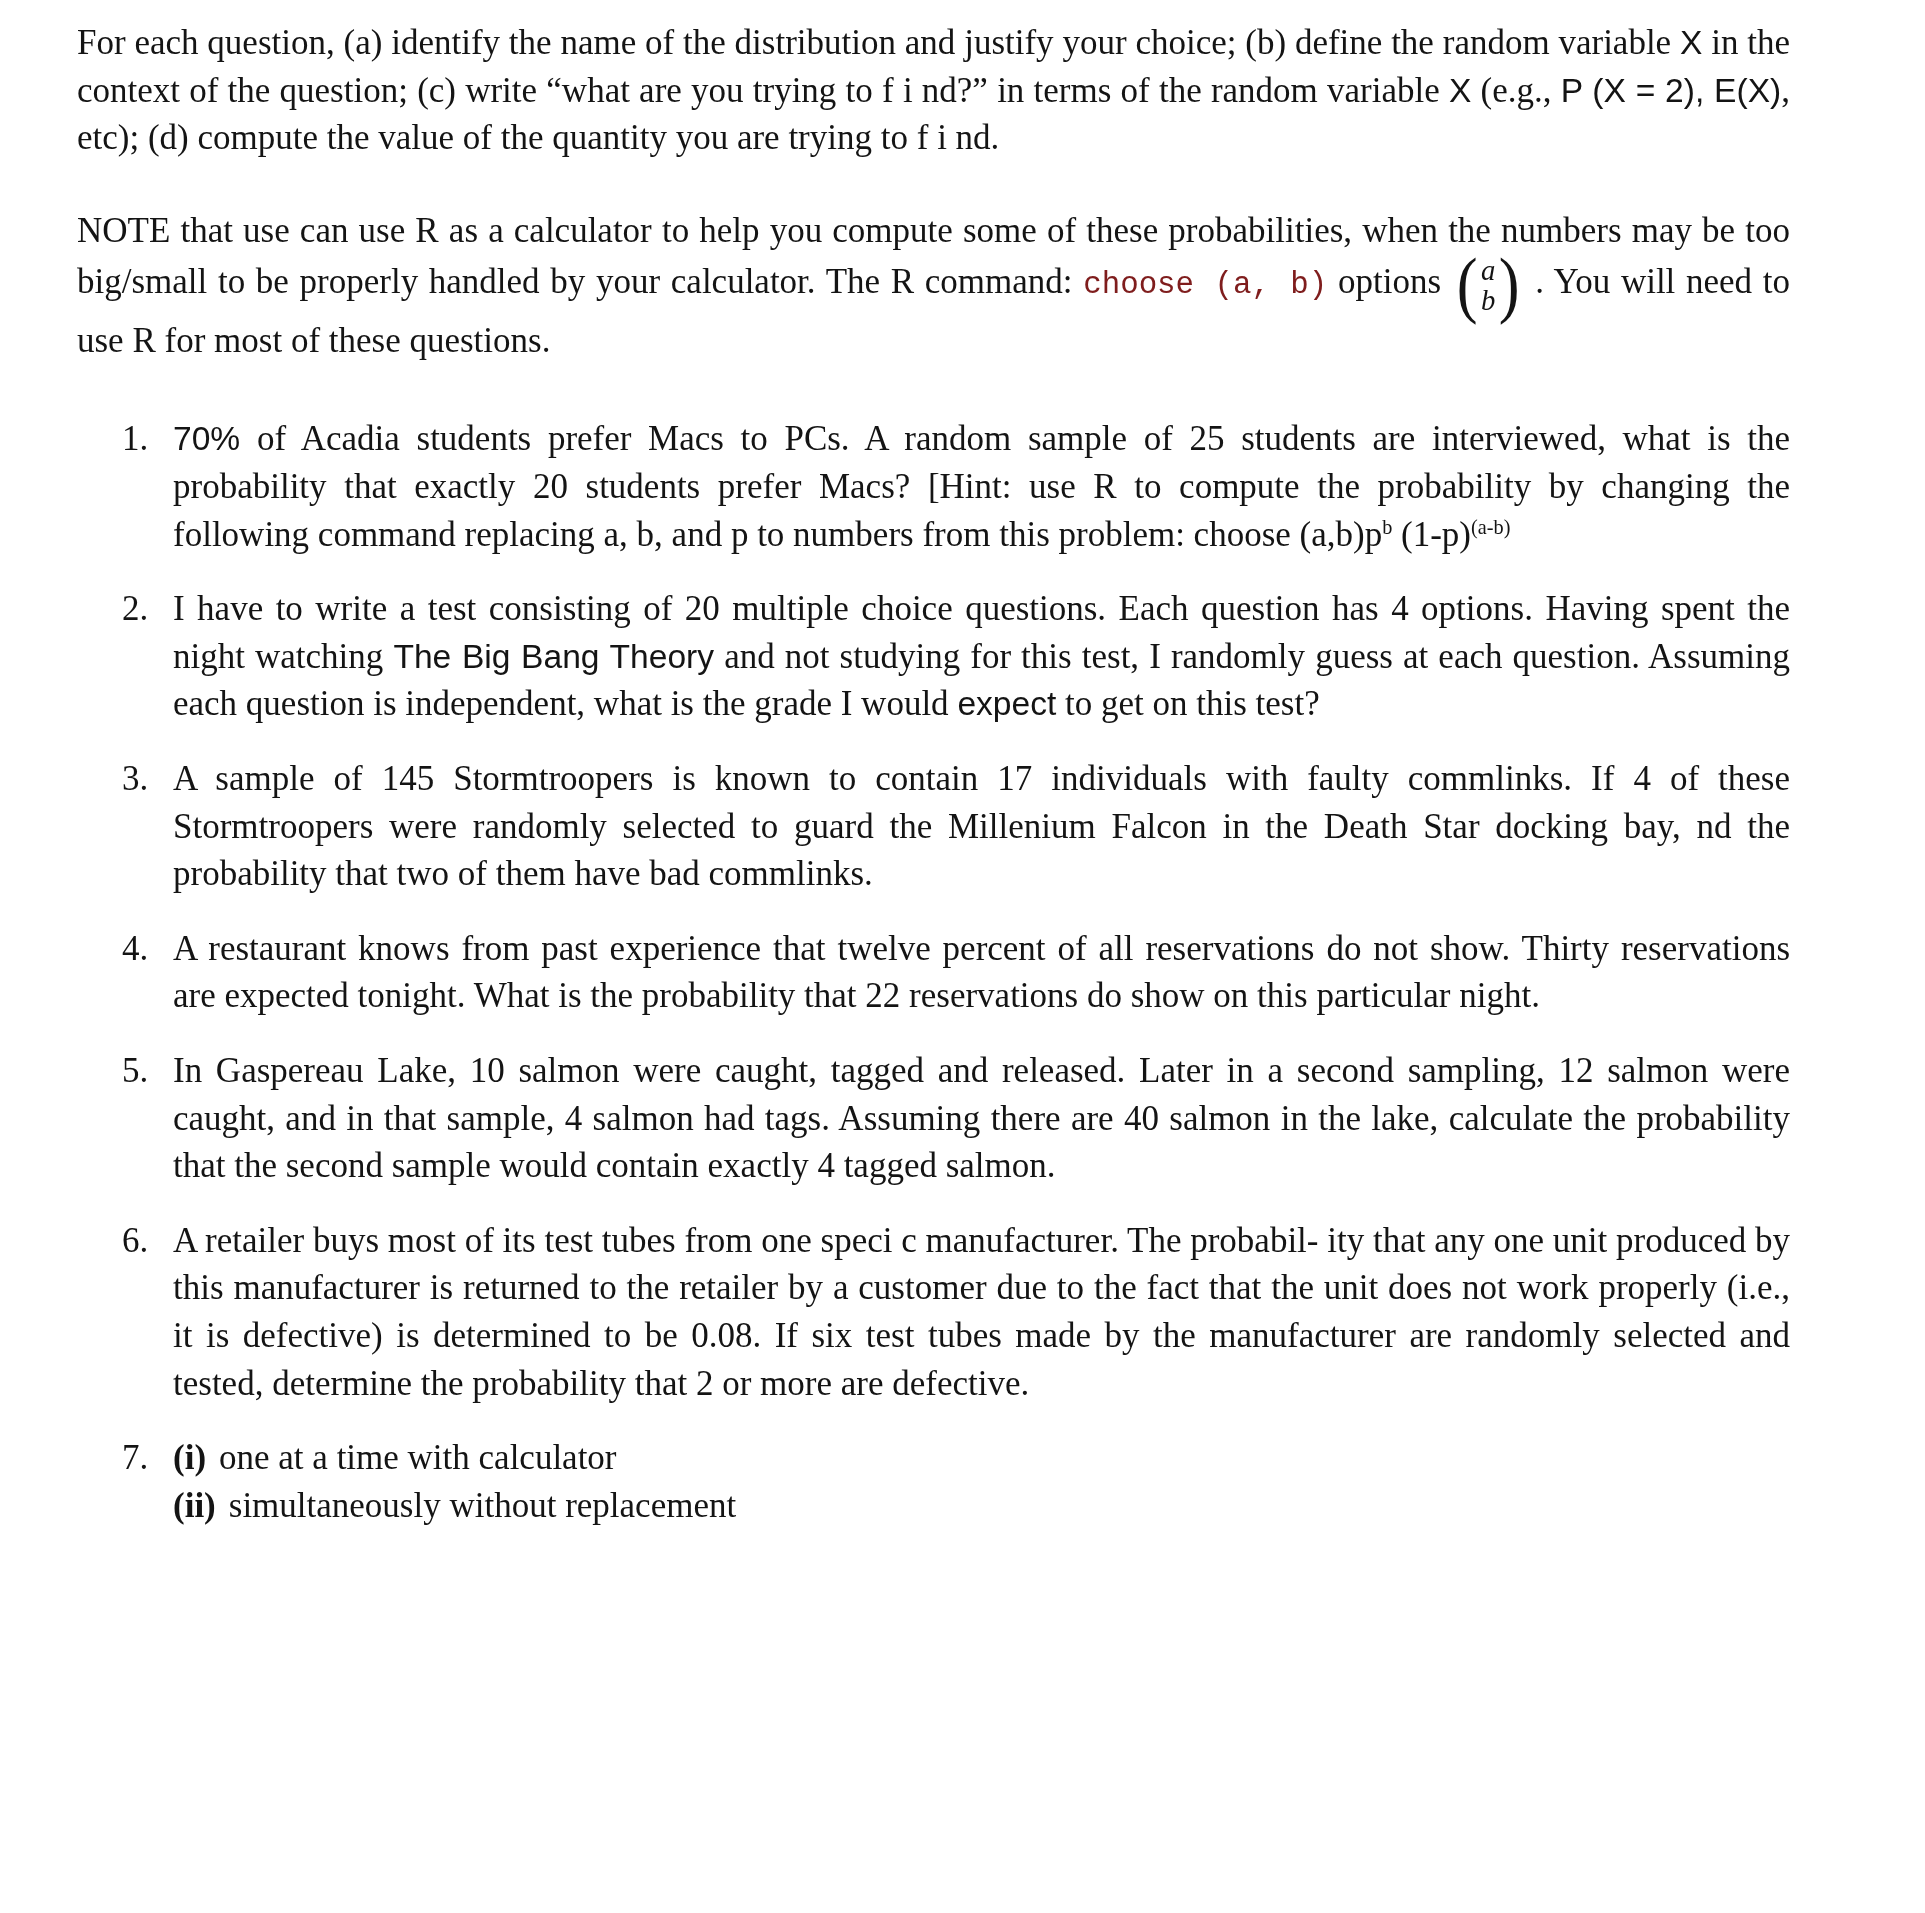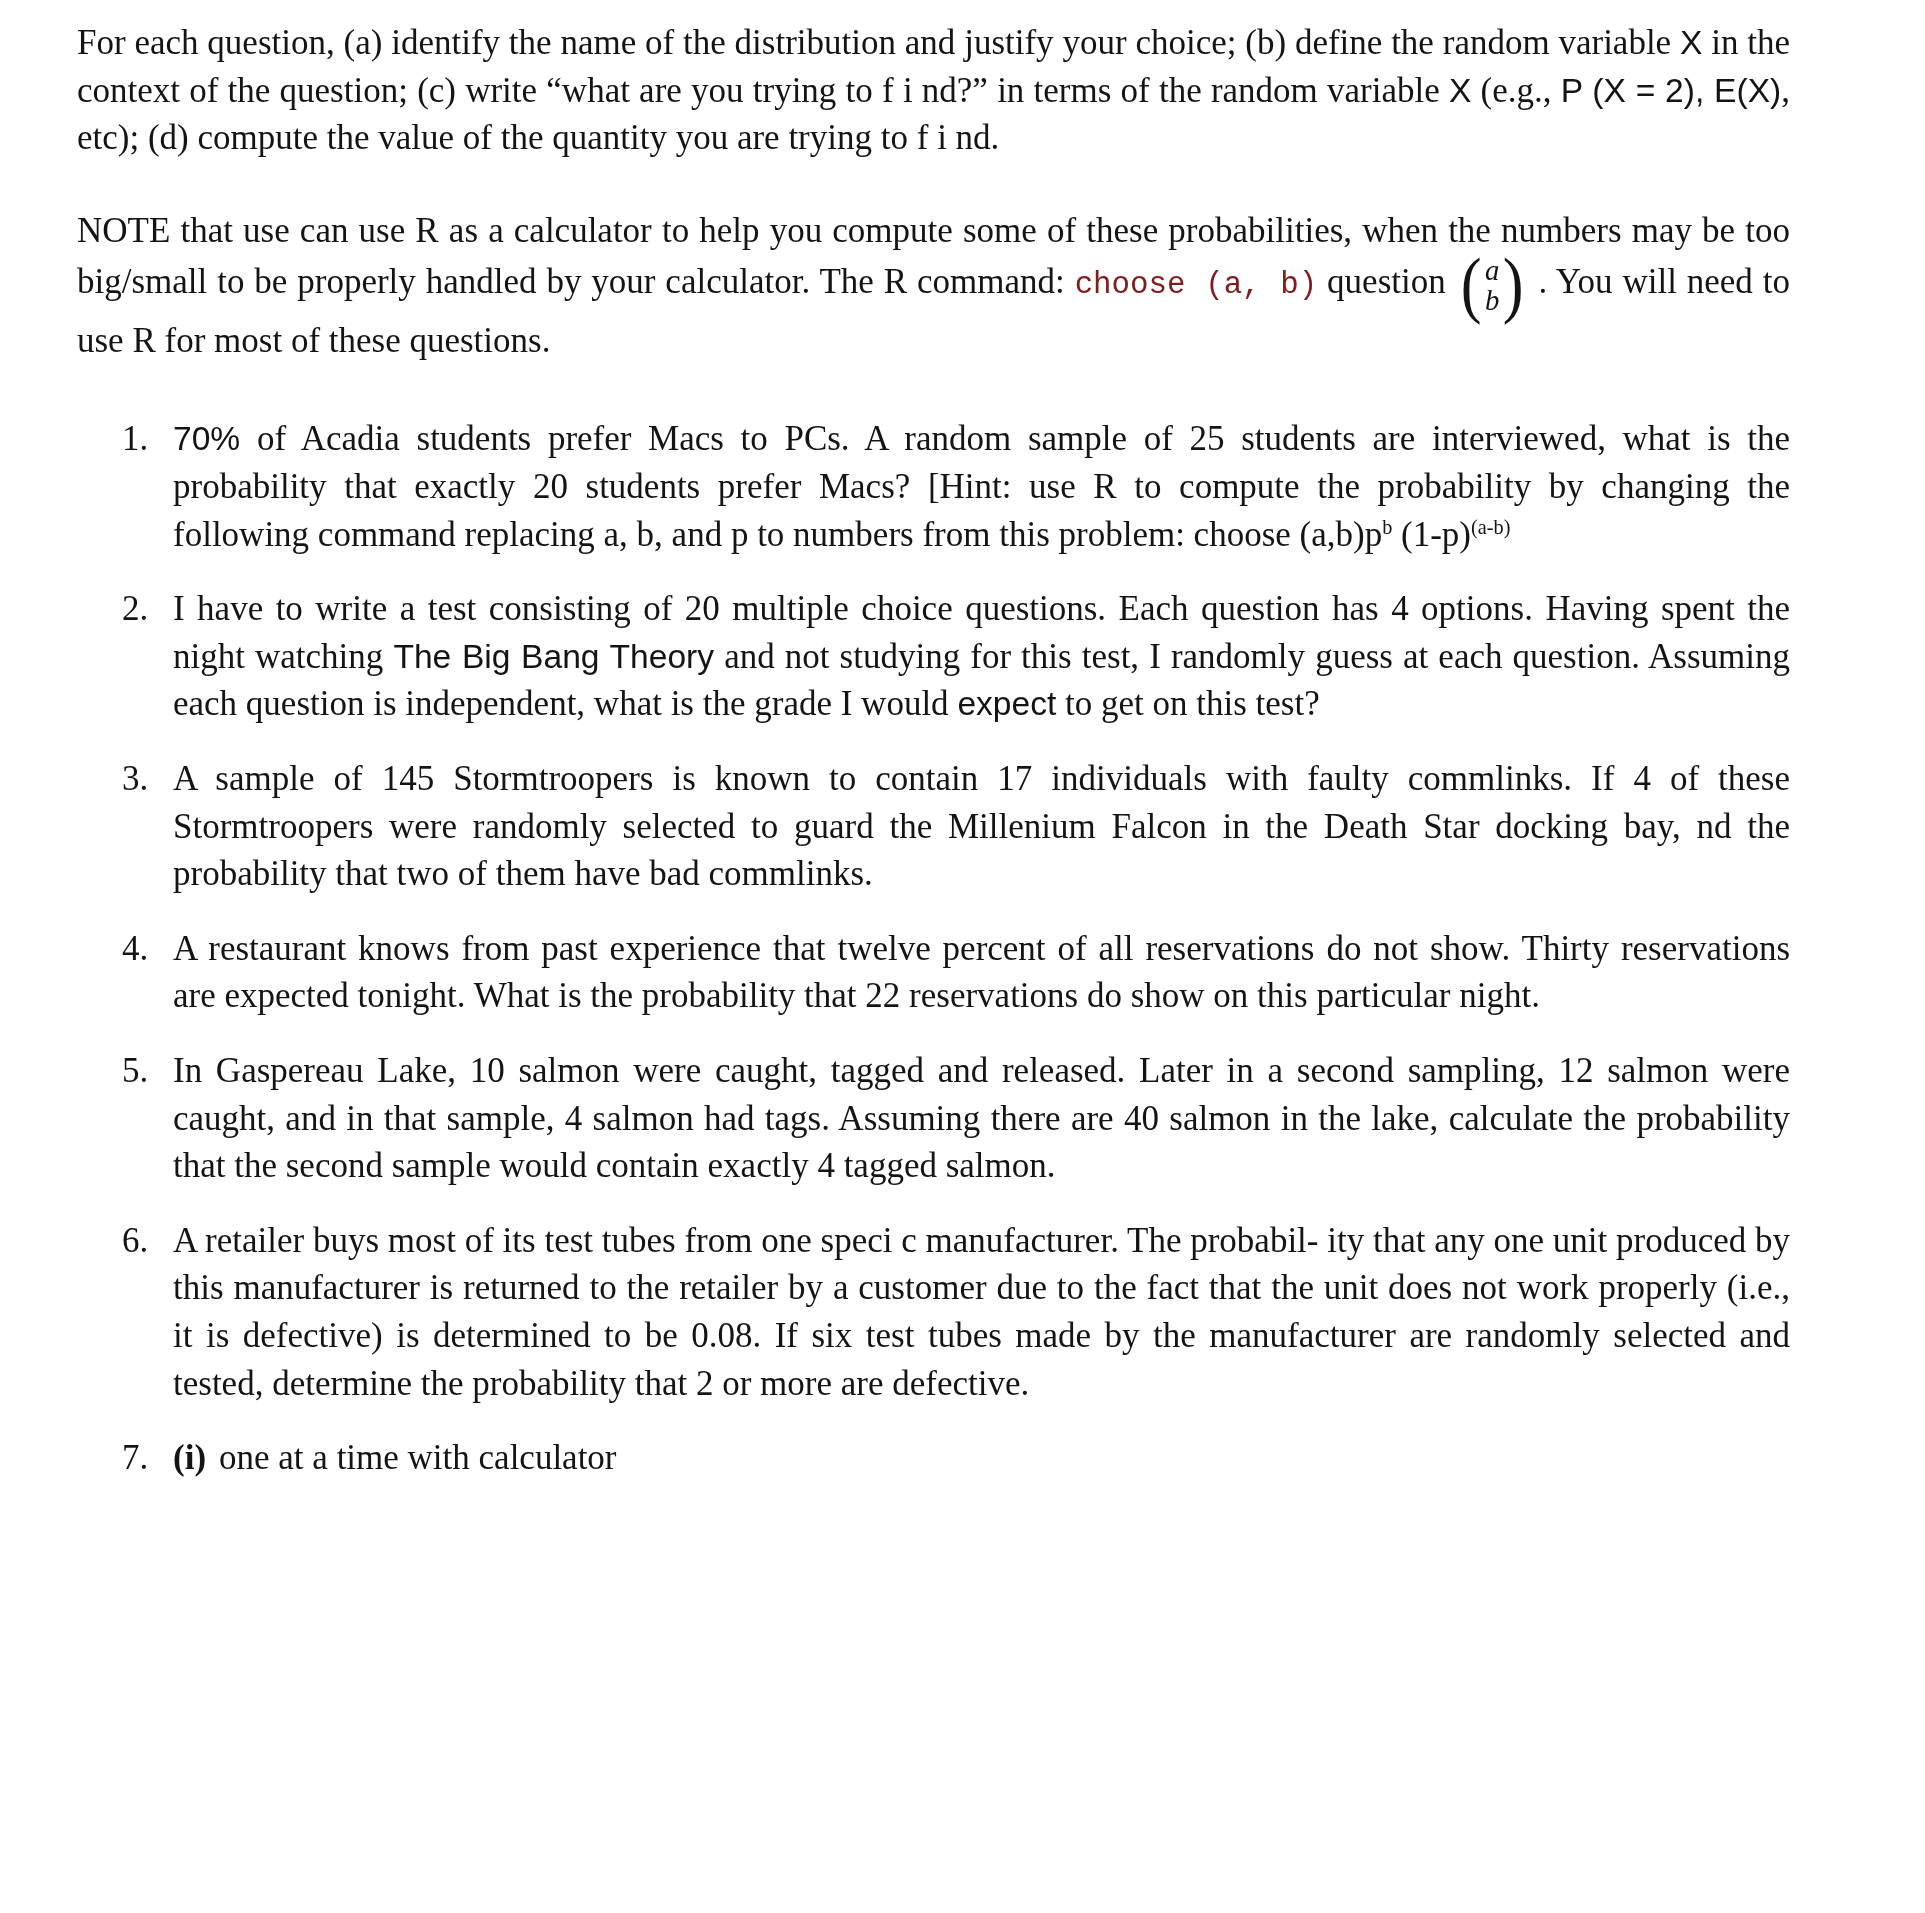--- a/index.html
+++ b/index.html
@@ -84,21 +84,21 @@
   .sublabel {
     font-weight: bold;
     margin-right: 13px;
   }
 </style>
 </head>
 <body>
 
 <div class="page">
   <p class="para" id="intro"><span>For each question, (a) identify the name of the distribution and justify your choice; (b) define the random variable </span><span class="run-sans">X</span><span> in the context of the question; (c) write “what are you trying to  f i nd?”  in terms  of the random variable </span><span class="run-sans">X</span><span> (e.g., </span><span class="run-sans">P (X = 2), E(X)</span><span>, etc); (d) compute the value of the quantity you are trying to f i nd.</span></p>
-  <p class="para note-para" id="note"><span>NOTE that use can use R as a calculator to help you compute some of these probabilities, when the numbers may be too big/small to be properly handled by your calculator. The R command: </span><span class="run-blue">choose (a, b)</span><span>  question </span><span class="binom">
+  <p class="para note-para" id="note"><span>NOTE that use can use R as a calculator to help you compute some of these probabilities, when the numbers may be too big/small to be properly handled by your calculator. The R command: </span><span class="run-blue">choose (a, b)</span><span>  options </span><span class="binom">
         <span class="paren">(</span>
         <span class="bcol">
           <span>a</span>
           <span>b</span>
         </span>
         <span class="paren">)</span>
       </span><span> . You will need to use R for most of these questions.</span></p>
   <ol class="questions" id="questions">
       <li class="question">
         <span class="qnum">1.</span>
@@ -120,16 +120,17 @@
         <span class="qnum">5.</span>
         <div class="qtext"><span>In Gaspereau Lake, 10 salmon were caught, tagged and released.  Later in a second sampling, 12 salmon were caught, and in that sample, 4 salmon had tags. Assuming there are 40 salmon in the lake, calculate the probability that the second sample would contain exactly 4 tagged salmon.</span></div>
       </li>
       <li class="question">
         <span class="qnum">6.</span>
         <div class="qtext"><span>A retailer buys most of its test tubes from one speci c manufacturer.  The probabil- ity that any one unit produced by this manufacturer is returned to the retailer by a customer due to the fact that the unit does not work properly (i.e., it is defective) is determined to be 0.08. If six test tubes made by the manufacturer are randomly selected and tested, determine the probability that 2 or more are defective.</span></div>
       </li>
       <li class="question">
         <span class="qnum">7.</span>
         <div class="subitem"><span class="sublabel">(i)</span><span>one at a time with  calculator</span></div>
+        <div class="subitem"><span class="sublabel">(ii)</span><span>simultaneously without  replacement</span></div>
       </li>
     </ol>
 </div>
 
 
 </body></html>

